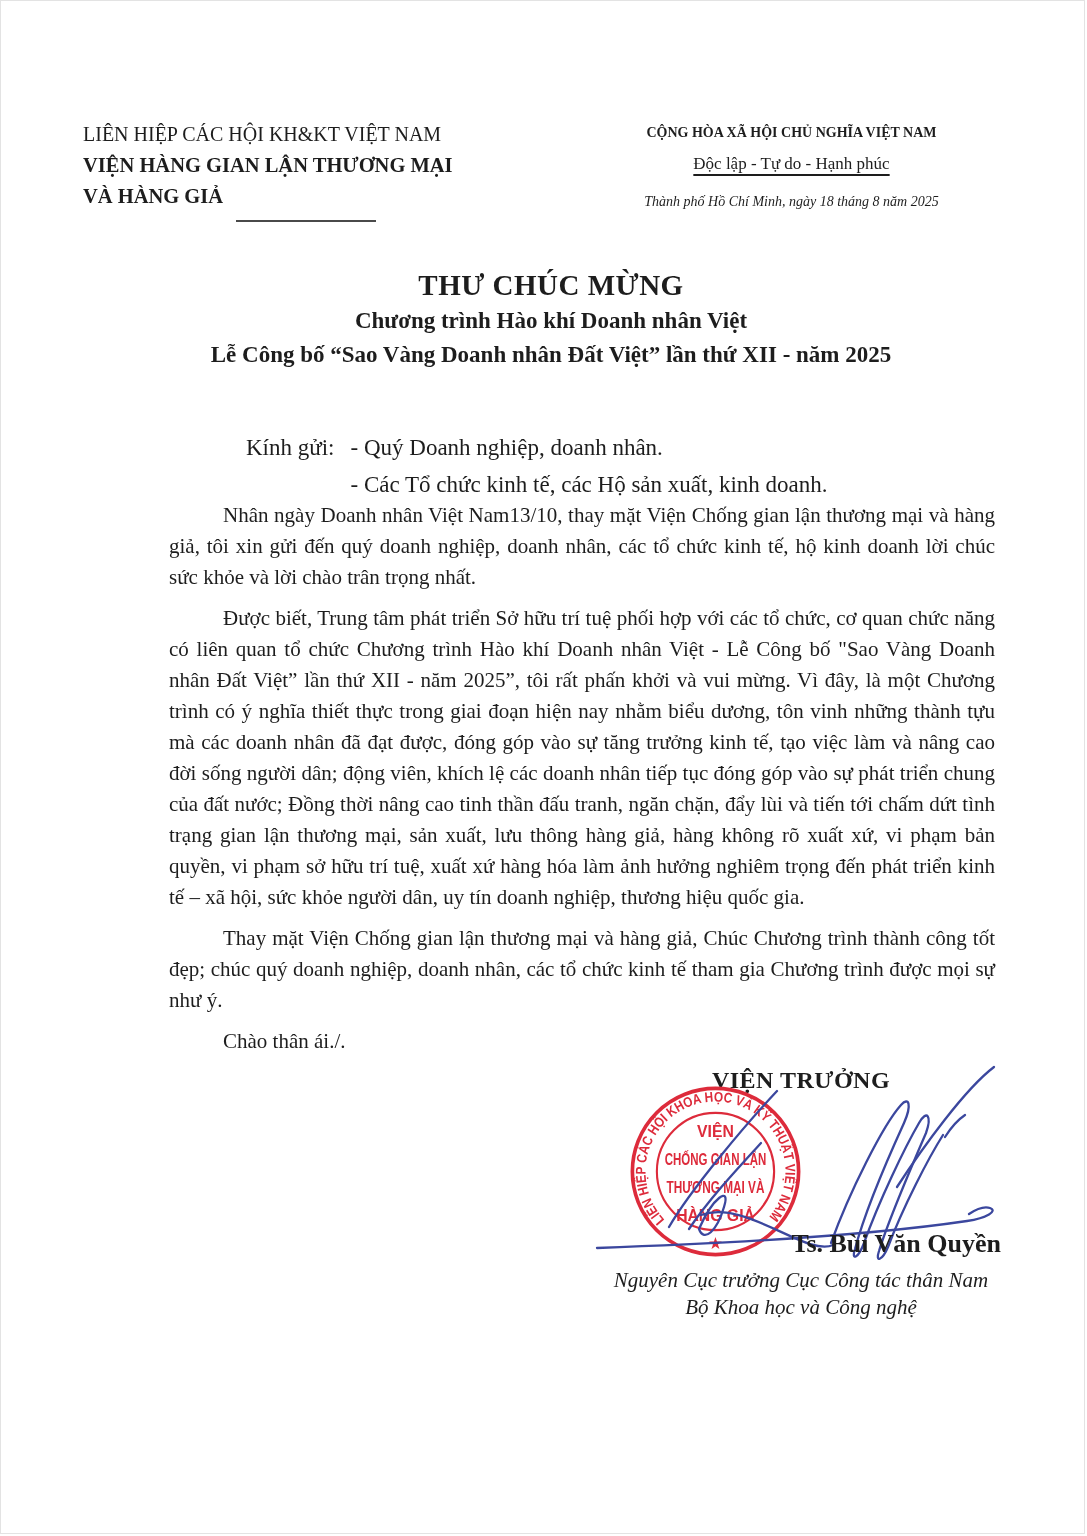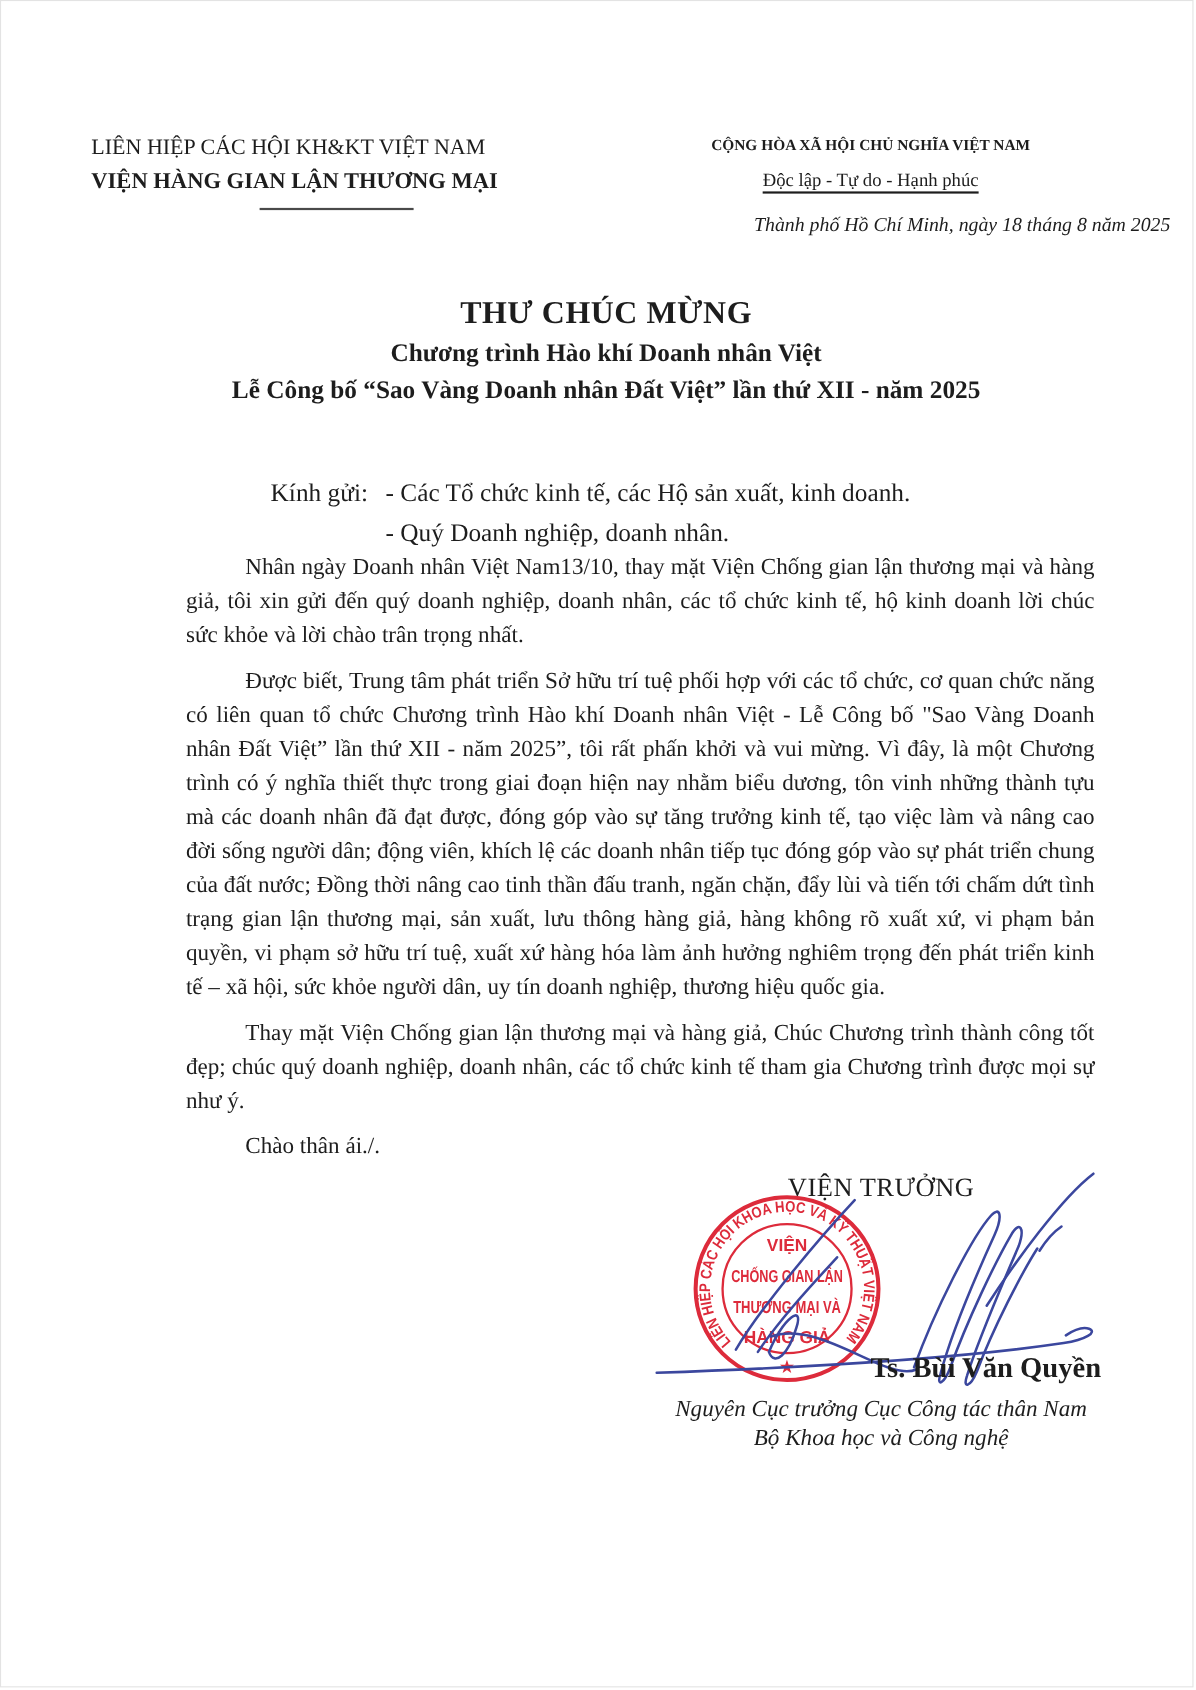--- a/index.html
+++ b/index.html
@@ -27,21 +27,21 @@
   .hdr-right {
     position:absolute; left:518px; top:118px; width:545px;
     text-align:center;
   }
   .country { font-weight:bold; font-size:14px; line-height:28px; }
   .motto {
     font-size:17px; line-height:30px; margin-top:2px;
     text-decoration:underline; text-underline-offset:5px;
     text-decoration-thickness:1.5px;
   }
-  .dateline { font-style:italic; font-size:18px; margin-top:15px;text-align:right; }
+  .dateline { font-style:italic; font-size:14px; margin-top:15px; }
 
   
   .title-block { position:absolute; left:95px; top:268px; width:910px; text-align:center; }
   .title-main { font-weight:bold; font-size:29px; letter-spacing:0.5px; }
   .title-sub  { font-weight:bold; font-size:23px; line-height:30px; margin-top:4px; }
 
   
   .recipients { position:absolute; left:245px; top:428px; display:flex; font-size:23px; line-height:37px; }
   .recip-label { margin-right:16px; white-space:nowrap; }
   .recip-items { }
@@ -50,21 +50,21 @@
   .body-text {
     position:absolute; left:168px; top:499px; width:826px;
     font-size:21px; line-height:31px; text-align:justify;
   }
   .body-text p { margin:0 0 10px 0; text-indent:54px; }
   .closing { margin-top:4px; text-indent:54px; font-size:21px; }
 
   
   .sig-title {
     position:absolute; left:600px; top:1066px; width:400px; z-index:1;
-    text-align:center; font-weight:normal; font-size:24px; letter-spacing:0.5px;
+    text-align:center; font-weight:bold; font-size:24px; letter-spacing:0.5px;
   }
   .stamp {
     position:absolute; left:627px; top:1083px; width:175px; height:175px; z-index:3;
     font-family:"Liberation Sans","DejaVu Sans",sans-serif;
   }
   .autograph { position:absolute; left:560px; top:1060px; width:480px; height:200px; z-index:4; }
   .sig-name {
     position:absolute; left:600px; top:1228px; width:400px; z-index:6;
     text-align:right; font-weight:bold; font-size:26px;
   }
@@ -74,40 +74,41 @@
   }
 </style>
 </head>
 <body>
 
 <div class="page">
 
   <div class="hdr-left">
     <div class="l1">LIÊN HIỆP CÁC HỘI KH&amp;KT VIỆT NAM</div>
     <div class="l2">VIỆN HÀNG GIAN LẬN THƯƠNG MẠI</div>
+    <div class="l3">VÀ HÀNG GIẢ</div>
     <hr class="hdr-rule">
   </div>
 
   <div class="hdr-right">
     <div class="country">CỘNG HÒA XÃ HỘI CHỦ NGHĨA VIỆT NAM</div>
     <div class="motto">Độc lập - Tự do - Hạnh phúc</div>
     <div class="dateline">Thành phố Hồ Chí Minh, ngày 18 tháng 8 năm 2025</div>
   </div>
 
   <div class="title-block">
     <div class="title-main">THƯ CHÚC MỪNG</div>
     <div class="title-sub">Chương trình Hào khí Doanh nhân Việt</div>
     <div class="title-sub">Lễ Công bố “Sao Vàng Doanh nhân Đất Việt” lần thứ XII - năm 2025</div>
   </div>
 
   <div class="recipients">
     <div class="recip-label">Kính gửi:</div>
     <div class="recip-items">
+      <div>- Quý Doanh nghiệp, doanh nhân.</div>
       <div>- Các Tổ chức kinh tế, các Hộ sản xuất, kinh doanh.</div>
-      <div>- Quý Doanh nghiệp, doanh nhân.</div>
     </div>
   </div>
 
   <div class="body-text">
     <p>Nhân ngày Doanh nhân Việt Nam13/10, thay mặt Viện Chống gian lận thương mại và hàng giả, tôi xin gửi đến quý doanh nghiệp, doanh nhân, các tổ chức kinh tế, hộ kinh doanh lời chúc sức khỏe và lời chào trân trọng nhất.</p>
     <p>Được biết, Trung tâm phát triển Sở hữu trí tuệ phối hợp với các tổ chức, cơ quan chức năng có liên quan tổ chức Chương trình Hào khí Doanh nhân Việt - Lễ Công bố "Sao Vàng Doanh nhân Đất Việt” lần thứ XII - năm 2025”, tôi rất phấn khởi và vui mừng. Vì đây, là một Chương trình có ý nghĩa thiết thực trong giai đoạn hiện nay nhằm biểu dương, tôn vinh những thành tựu mà các doanh nhân đã đạt được, đóng góp vào sự tăng trưởng kinh tế, tạo việc làm và nâng cao đời sống người dân; động viên, khích lệ các doanh nhân tiếp tục đóng góp vào sự phát triển chung của đất nước; Đồng thời nâng cao tinh thần đấu tranh, ngăn chặn, đẩy lùi và tiến tới chấm dứt tình trạng gian lận thương mại, sản xuất, lưu thông hàng giả, hàng không rõ xuất xứ, vi phạm bản quyền, vi phạm sở hữu trí tuệ, xuất xứ hàng hóa làm ảnh hưởng nghiêm trọng đến phát triển kinh tế – xã hội, sức khỏe người dân, uy tín doanh nghiệp, thương hiệu quốc gia.</p>
     <p>Thay mặt Viện Chống gian lận thương mại và hàng giả, Chúc Chương trình thành công tốt đẹp; chúc quý doanh nghiệp, doanh nhân, các tổ chức kinh tế tham gia Chương trình được mọi sự như ý.</p>
     <div class="closing">Chào thân ái./.</div>
   </div>
 

